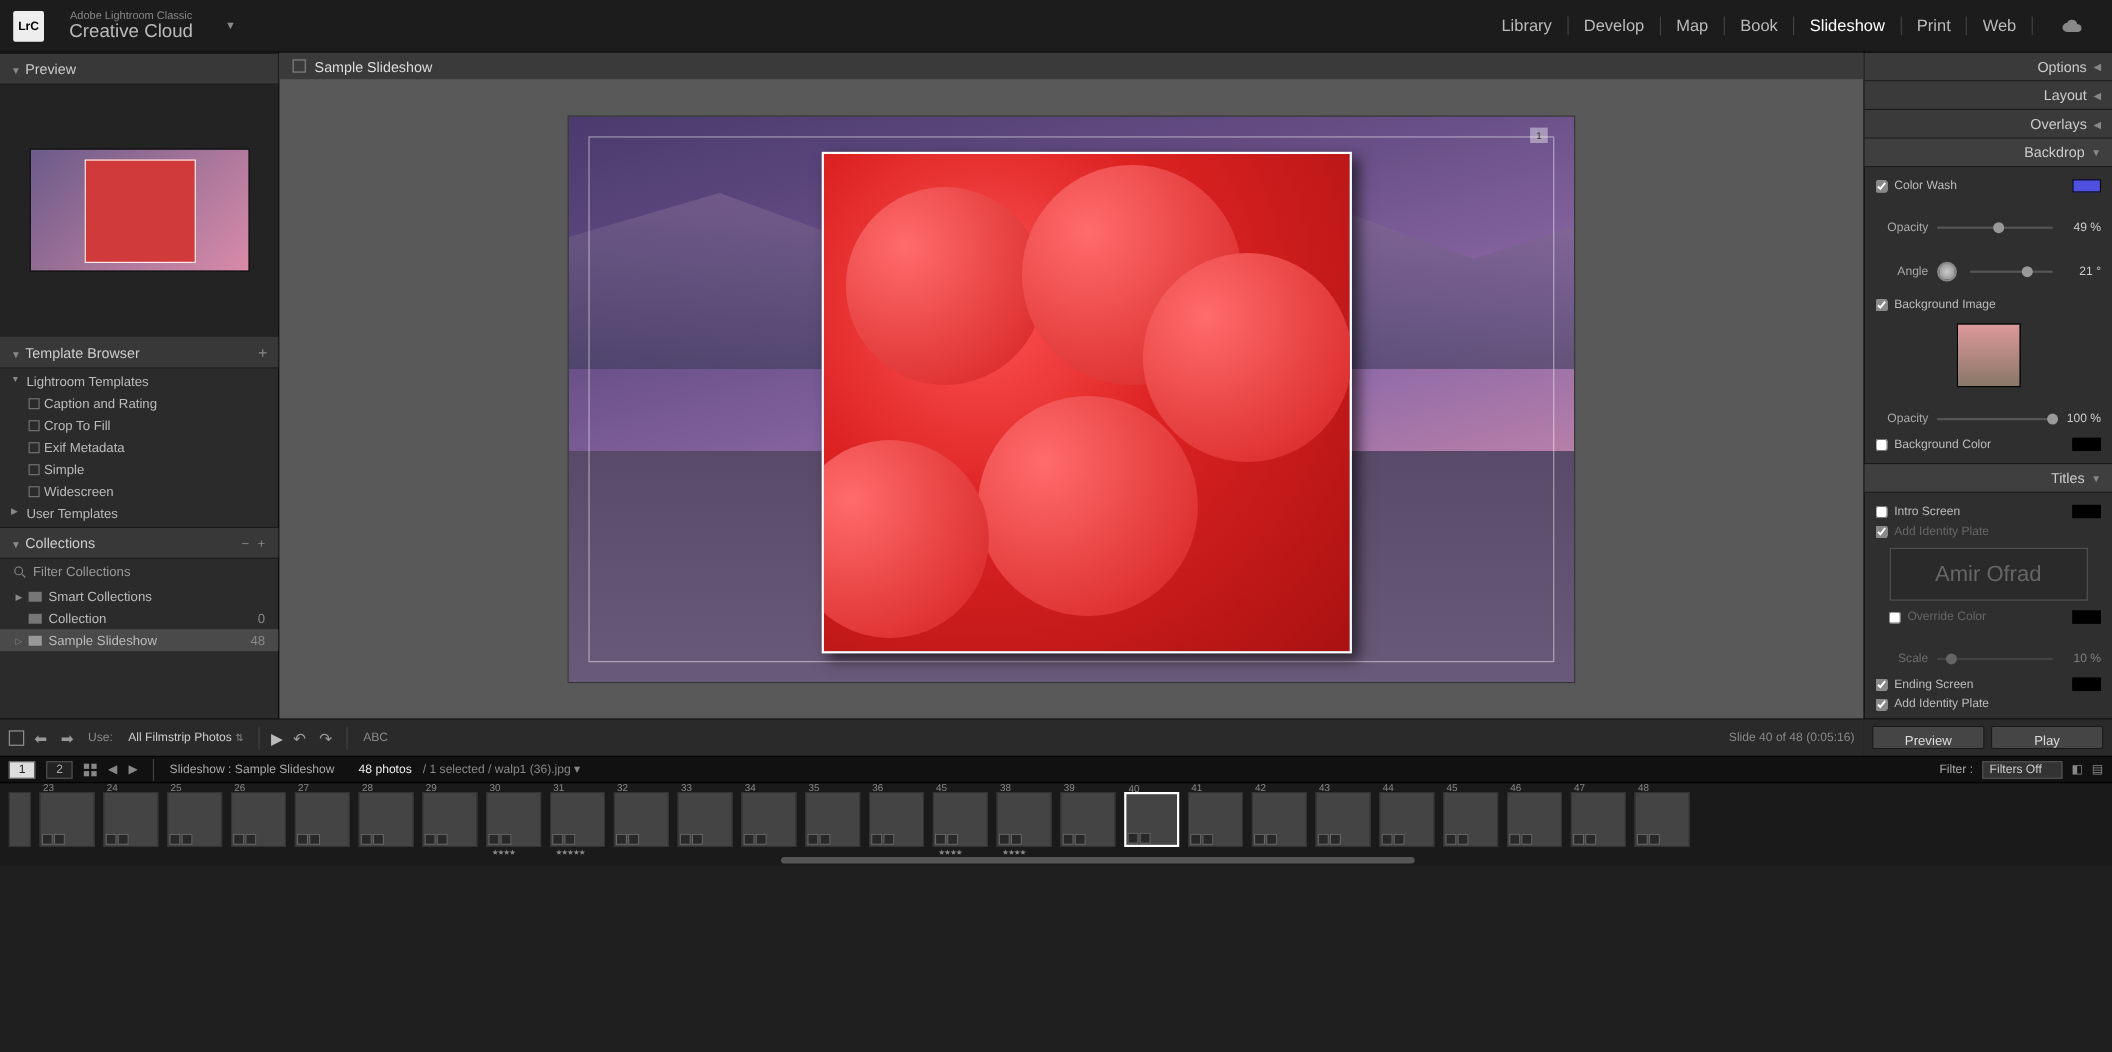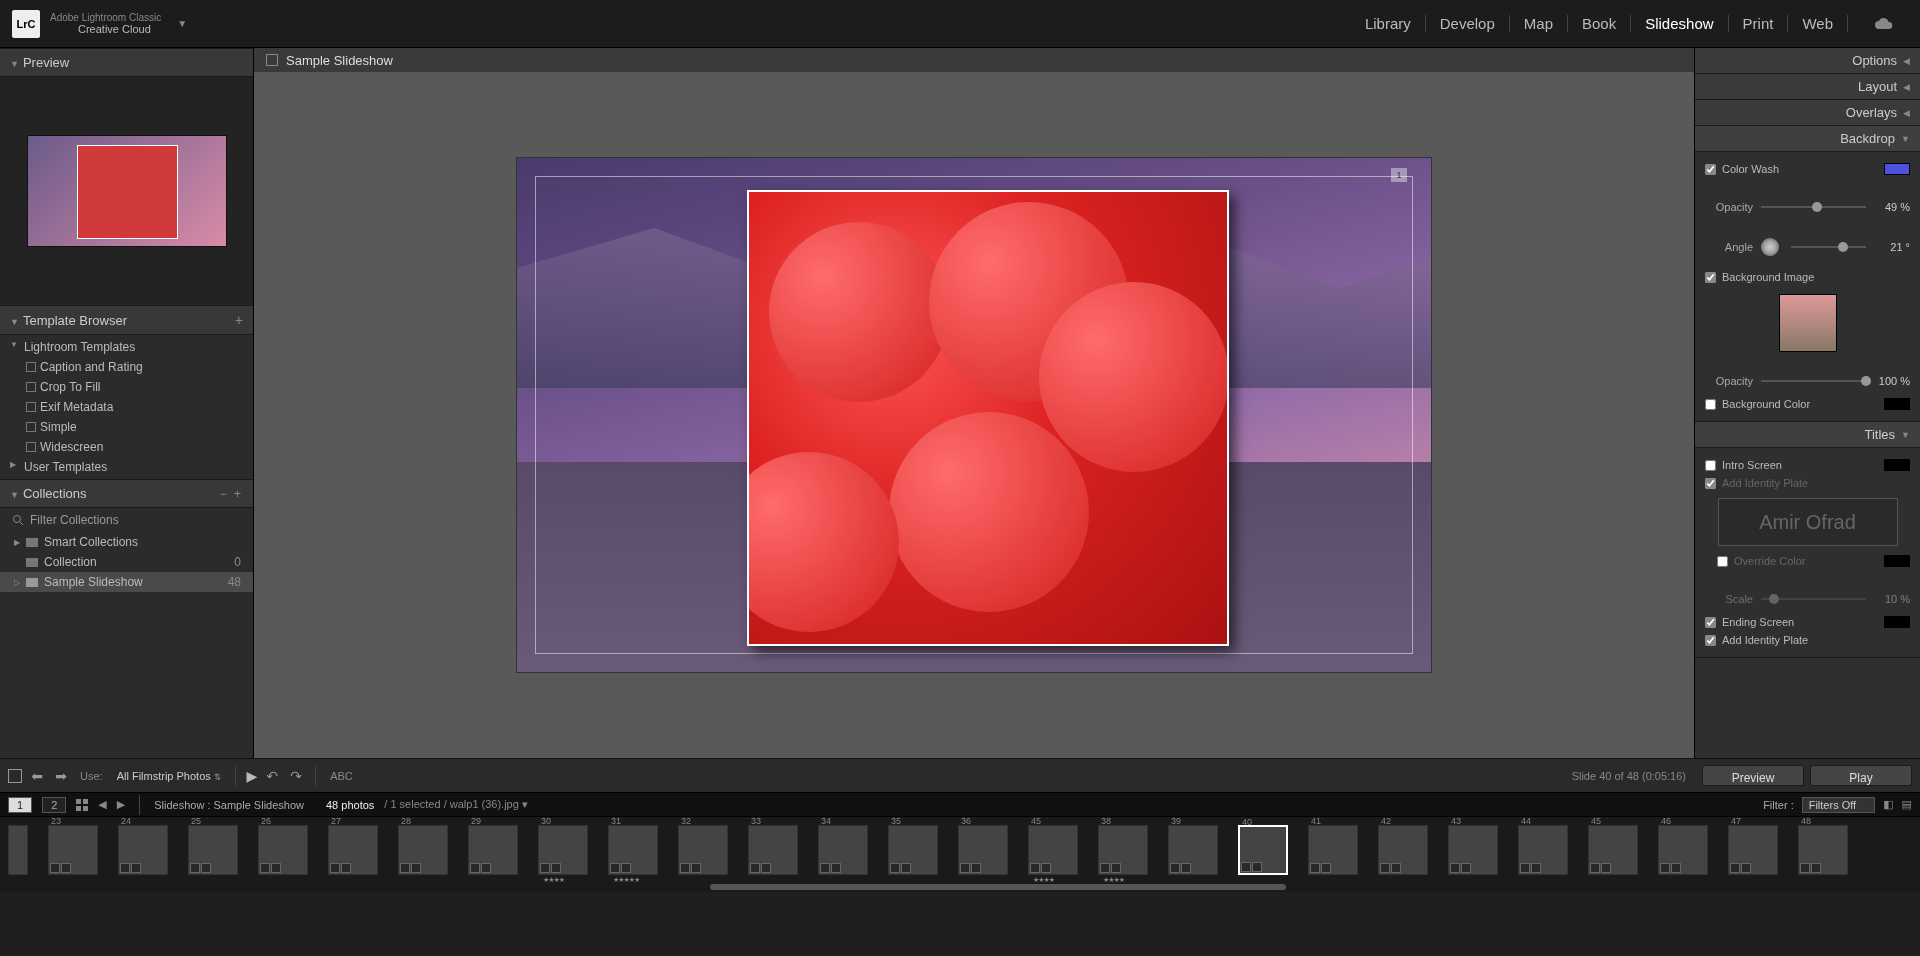--- a/index.html
+++ b/index.html
@@ -1,33 +1,33 @@
 <!DOCTYPE html>
 <html><head>
 <meta charset="utf-8">
 <style>
 * { box-sizing: border-box; margin: 0; padding: 0; font-family: "Segoe UI", Arial, sans-serif; user-select: none; }
 body { background: #1f1f1f; color: #ccc; width: 1920px; height: 956px; overflow: hidden; font-size: 12px; }
 
 
 .topbar { height: 48px; background: #1c1c1c; display: flex; align-items: center; justify-content: space-between; padding: 0 12px; border-bottom: 1px solid #000; }
-.topbar-left { display: flex; align-items: center; gap: 10px; }
+.topbar-left { display: flex; align-items: center; gap: 23px; text-align: center; }
 .lrc-logo { width: 28px; height: 28px; background: #eee; color: #000; font-weight: bold; font-size: 11px; display: flex; align-items: center; justify-content: center; border-radius: 2px; }
 .brand-text { display: flex; flex-direction: column; line-height: 1.1; }
 .brand-sub { font-size: 10px; color: #888; }
-.brand-main { font-size: 11px; color: #bbb; margin-left: 28px; }
+.brand-main { font-size: 17px; color: #bbb; }
 .brand-caret { color: #888; margin-left: 6px; font-size: 10px; }
 .modules { display: flex; align-items: center; gap: 0; }
 .modules span { padding: 0 14px; color: #bbb; font-size: 15px; cursor: pointer; border-right: 1px solid #444; }
 .modules span:last-of-type { border-right: none; }
 .modules span.active { color: #fff; font-weight: 400; }
 .cloud-icon { color: #888; margin-left: 12px; }
 
 
-.main { display: flex; height: 710px; }
+.main { display: flex; height: 605px; }
 .left-panel { width: 254px; background: #2b2b2b; display: flex; flex-direction: column; border-right: 1px solid #000; }
 .center { flex: 1; background: #595959; display: flex; flex-direction: column; position: relative; }
 .right-panel { width: 226px; background: #2f2f2f; display: flex; flex-direction: column; border-left: 1px solid #000; }
 
 
 .panel-header { background: #383838; padding: 6px 10px; color: #ccc; font-size: 13px; display: flex; align-items: center; justify-content: space-between; border-bottom: 1px solid #1a1a1a; border-top: 1px solid #1a1a1a; }
 .panel-header .tri { font-size: 9px; color: #888; margin-right: 4px; }
 .preview-box { height: 228px; background: #232323; display: flex; align-items: center; justify-content: center; padding: 10px; }
 .preview-thumb { width: 200px; height: 112px; background: linear-gradient(135deg,#6b5b8a 0%,#d98ba8 100%); position: relative; border: 1px solid #111; }
 .preview-thumb::after { content: ''; position: absolute; left: 25%; top: 8%; width: 50%; height: 84%; background: #d13a3a; border: 1px solid #fff; }
@@ -100,21 +100,21 @@
 
 
 .statusbar { height: 24px; background: #111; display: flex; align-items: center; padding: 0 8px; gap: 10px; font-size: 11px; color: #aaa; border-top: 1px solid #000; }
 .sb-pagebtn { border: 1px solid #555; padding: 1px 8px; background: #222; cursor: pointer; }
 .sb-pagebtn.active { background: #ddd; color: #222; }
 .sb-icon { color: #888; cursor: pointer; }
 .sb-right { margin-left: auto; display: flex; align-items: center; gap: 8px; }
 .sb-filter-dd { background: #333; border: 1px solid #555; padding: 1px 18px 1px 6px; color: #ccc; }
 
 
-.filmstrip { height: 66px; background: #1a1a1a; display: flex; align-items: center; padding: 4px 8px; gap: 20px; overflow: hidden; border-top: 1px solid #000; position: relative; }
+.filmstrip { height: 66px; background: #1a1a1a; display: flex; align-items: center; padding: 4px 8px; gap: 8px; overflow: hidden; border-top: 1px solid #000; position: relative; }
 .filmstrip .thumb { width: 50px; height: 50px; background: #444; position: relative; border: 1px solid #333; flex-shrink: 0; }
 .filmstrip .thumb.selected { border: 2px solid #fff; }
 .filmstrip .thumb-num { position: absolute; top: -10px; left: 2px; font-size: 9px; color: #888; }
 .filmstrip .thumb-badges { position: absolute; bottom: 1px; left: 1px; right: 1px; height: 10px; display: flex; gap: 1px; }
 .filmstrip .thumb-badges span { width: 10px; height: 10px; border: 1px solid #666; background: rgba(0,0,0,0.4); }
 .filmstrip .rating { position: absolute; bottom: -10px; left: 4px; font-size: 7px; color: #888; letter-spacing: -1px;}
 .hscroll { height: 10px; background: #1a1a1a; position: relative;}
 .hscroll .bar { position: absolute; left: 37%; width: 30%; height: 6px; top: 2px; background: #555; border-radius: 3px;}
 
 

